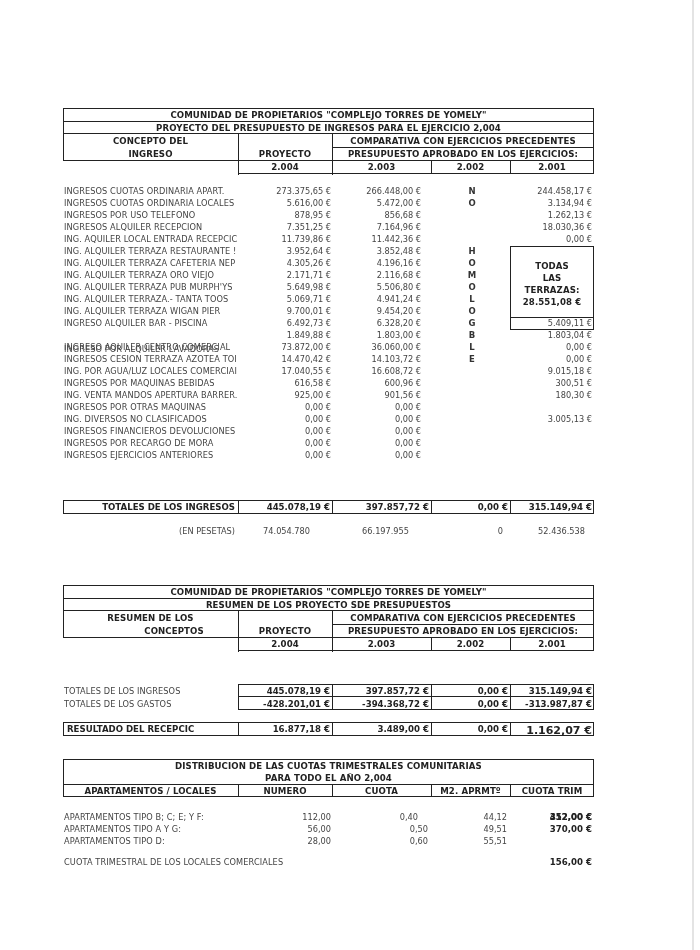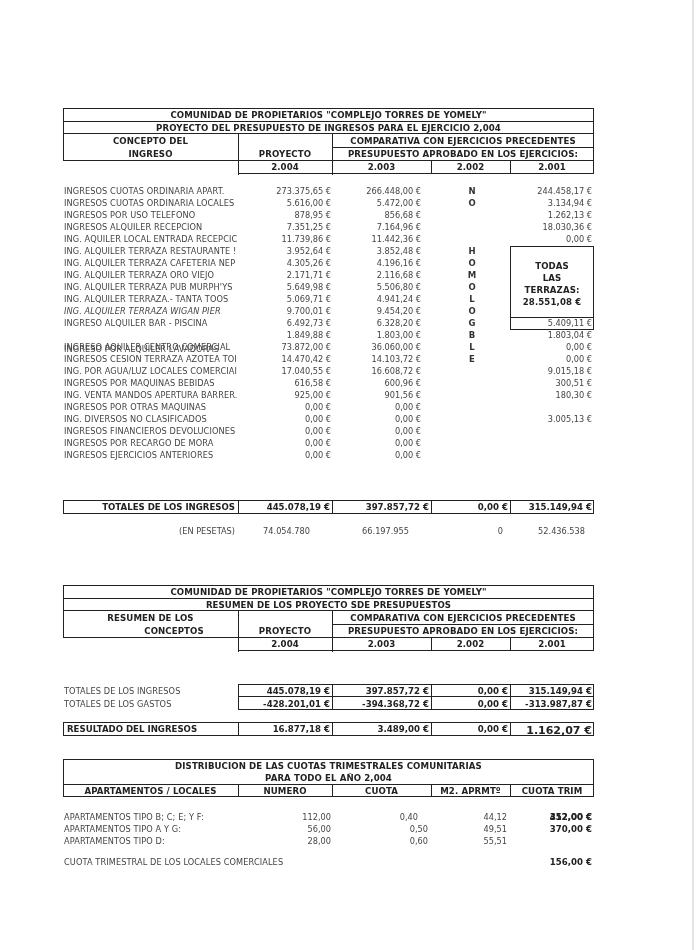--- a/index.html
+++ b/index.html
@@ -83,21 +83,21 @@
       <div class="num" style="left:332px;top:270px;width:89px;">2.116,68 €</div>
       <div class="num" style="left:510px;top:270px;width:82px;"></div>
       <div class="lbl" style="top:282px;width:174px;">ING. ALQUILER TERRAZA PUB MURPH'YS</div>
       <div class="num" style="left:238px;top:282px;width:93px;">5.649,98 €</div>
       <div class="num" style="left:332px;top:282px;width:89px;">5.506,80 €</div>
       <div class="num" style="left:510px;top:282px;width:82px;"></div>
       <div class="lbl" style="top:294px;width:174px;">ING. ALQUILER TERRAZA.- TANTA TOOS</div>
       <div class="num" style="left:238px;top:294px;width:93px;">5.069,71 €</div>
       <div class="num" style="left:332px;top:294px;width:89px;">4.941,24 €</div>
       <div class="num" style="left:510px;top:294px;width:82px;"></div>
-      <div class="lbl" style="top:306px;width:174px;font-style:italic;">ING. ALQUILER TERRAZA WIGAN PIER</div>
+      <div class="lbl" style="top:306px;width:174px;">ING. ALQUILER TERRAZA WIGAN PIER</div>
       <div class="num" style="left:238px;top:306px;width:93px;">9.700,01 €</div>
       <div class="num" style="left:332px;top:306px;width:89px;">9.454,20 €</div>
       <div class="num" style="left:510px;top:306px;width:82px;"></div>
       <div class="lbl" style="top:318px;width:174px;">INGRESO ALQUILER BAR - PISCINA</div>
       <div class="num" style="left:238px;top:318px;width:93px;">6.492,73 €</div>
       <div class="num" style="left:332px;top:318px;width:89px;">6.328,20 €</div>
       <div class="num" style="left:510px;top:318px;width:82px;">5.409,11 €</div>
       <div class="lbl" style="top:344px;width:174px;">INGRESO POR ALQUILER LAVADORAS</div>
       <div class="num" style="left:238px;top:330px;width:93px;">1.849,88 €</div>
       <div class="num" style="left:332px;top:330px;width:89px;">1.803,00 €</div>
@@ -226,21 +226,21 @@
   <div class="num bold" style="left:238px;top:699px;width:92px;font-size:8.6px;">-428.201,01 €</div>
   <div class="num bold" style="left:332px;top:699px;width:97px;font-size:8.6px;">-394.368,72 €</div>
   <div class="num bold" style="left:431px;top:699px;width:77px;font-size:8.6px;">0,00 €</div>
   <div class="num bold" style="left:510px;top:699px;width:82px;font-size:8.6px;">-313.987,87 €</div>
 
   <div class="box" style="left:63px;top:722px;width:531px;height:14px;"></div>
   <div class="vline" style="left:238px;top:722px;height:14px;"></div>
   <div class="vline" style="left:332px;top:722px;height:14px;"></div>
   <div class="vline" style="left:431px;top:722px;height:14px;"></div>
   <div class="vline" style="left:510px;top:722px;height:14px;"></div>
-  <div class="abs bold" style="left:67px;top:724px;font-size:8.6px;">RESULTADO DEL INGRESOS</div>
+  <div class="abs bold" style="left:67px;top:724px;font-size:8.6px;">RESULTADO DEL RECEPCIC</div>
   <div class="num bold" style="left:238px;top:724px;width:92px;font-size:8.6px;">16.877,18 €</div>
   <div class="num bold" style="left:332px;top:724px;width:97px;font-size:8.6px;">3.489,00 €</div>
   <div class="num bold" style="left:431px;top:724px;width:77px;font-size:8.6px;">0,00 €</div>
   <div class="num bold" style="left:510px;top:724px;width:82px;font-size:11px;">1.162,07 €</div>
 </div>
 
 <div>
   <div class="box" style="left:63px;top:759px;width:531px;height:26px;">
     <div class="abs hdr" style="left:0;top:1px;width:100%;">DISTRIBUCION DE LAS CUOTAS TRIMESTRALES COMUNITARIAS</div>
     <div class="abs hdr" style="left:0;top:13px;width:100%;">PARA TODO EL AÑO 2,004</div>

